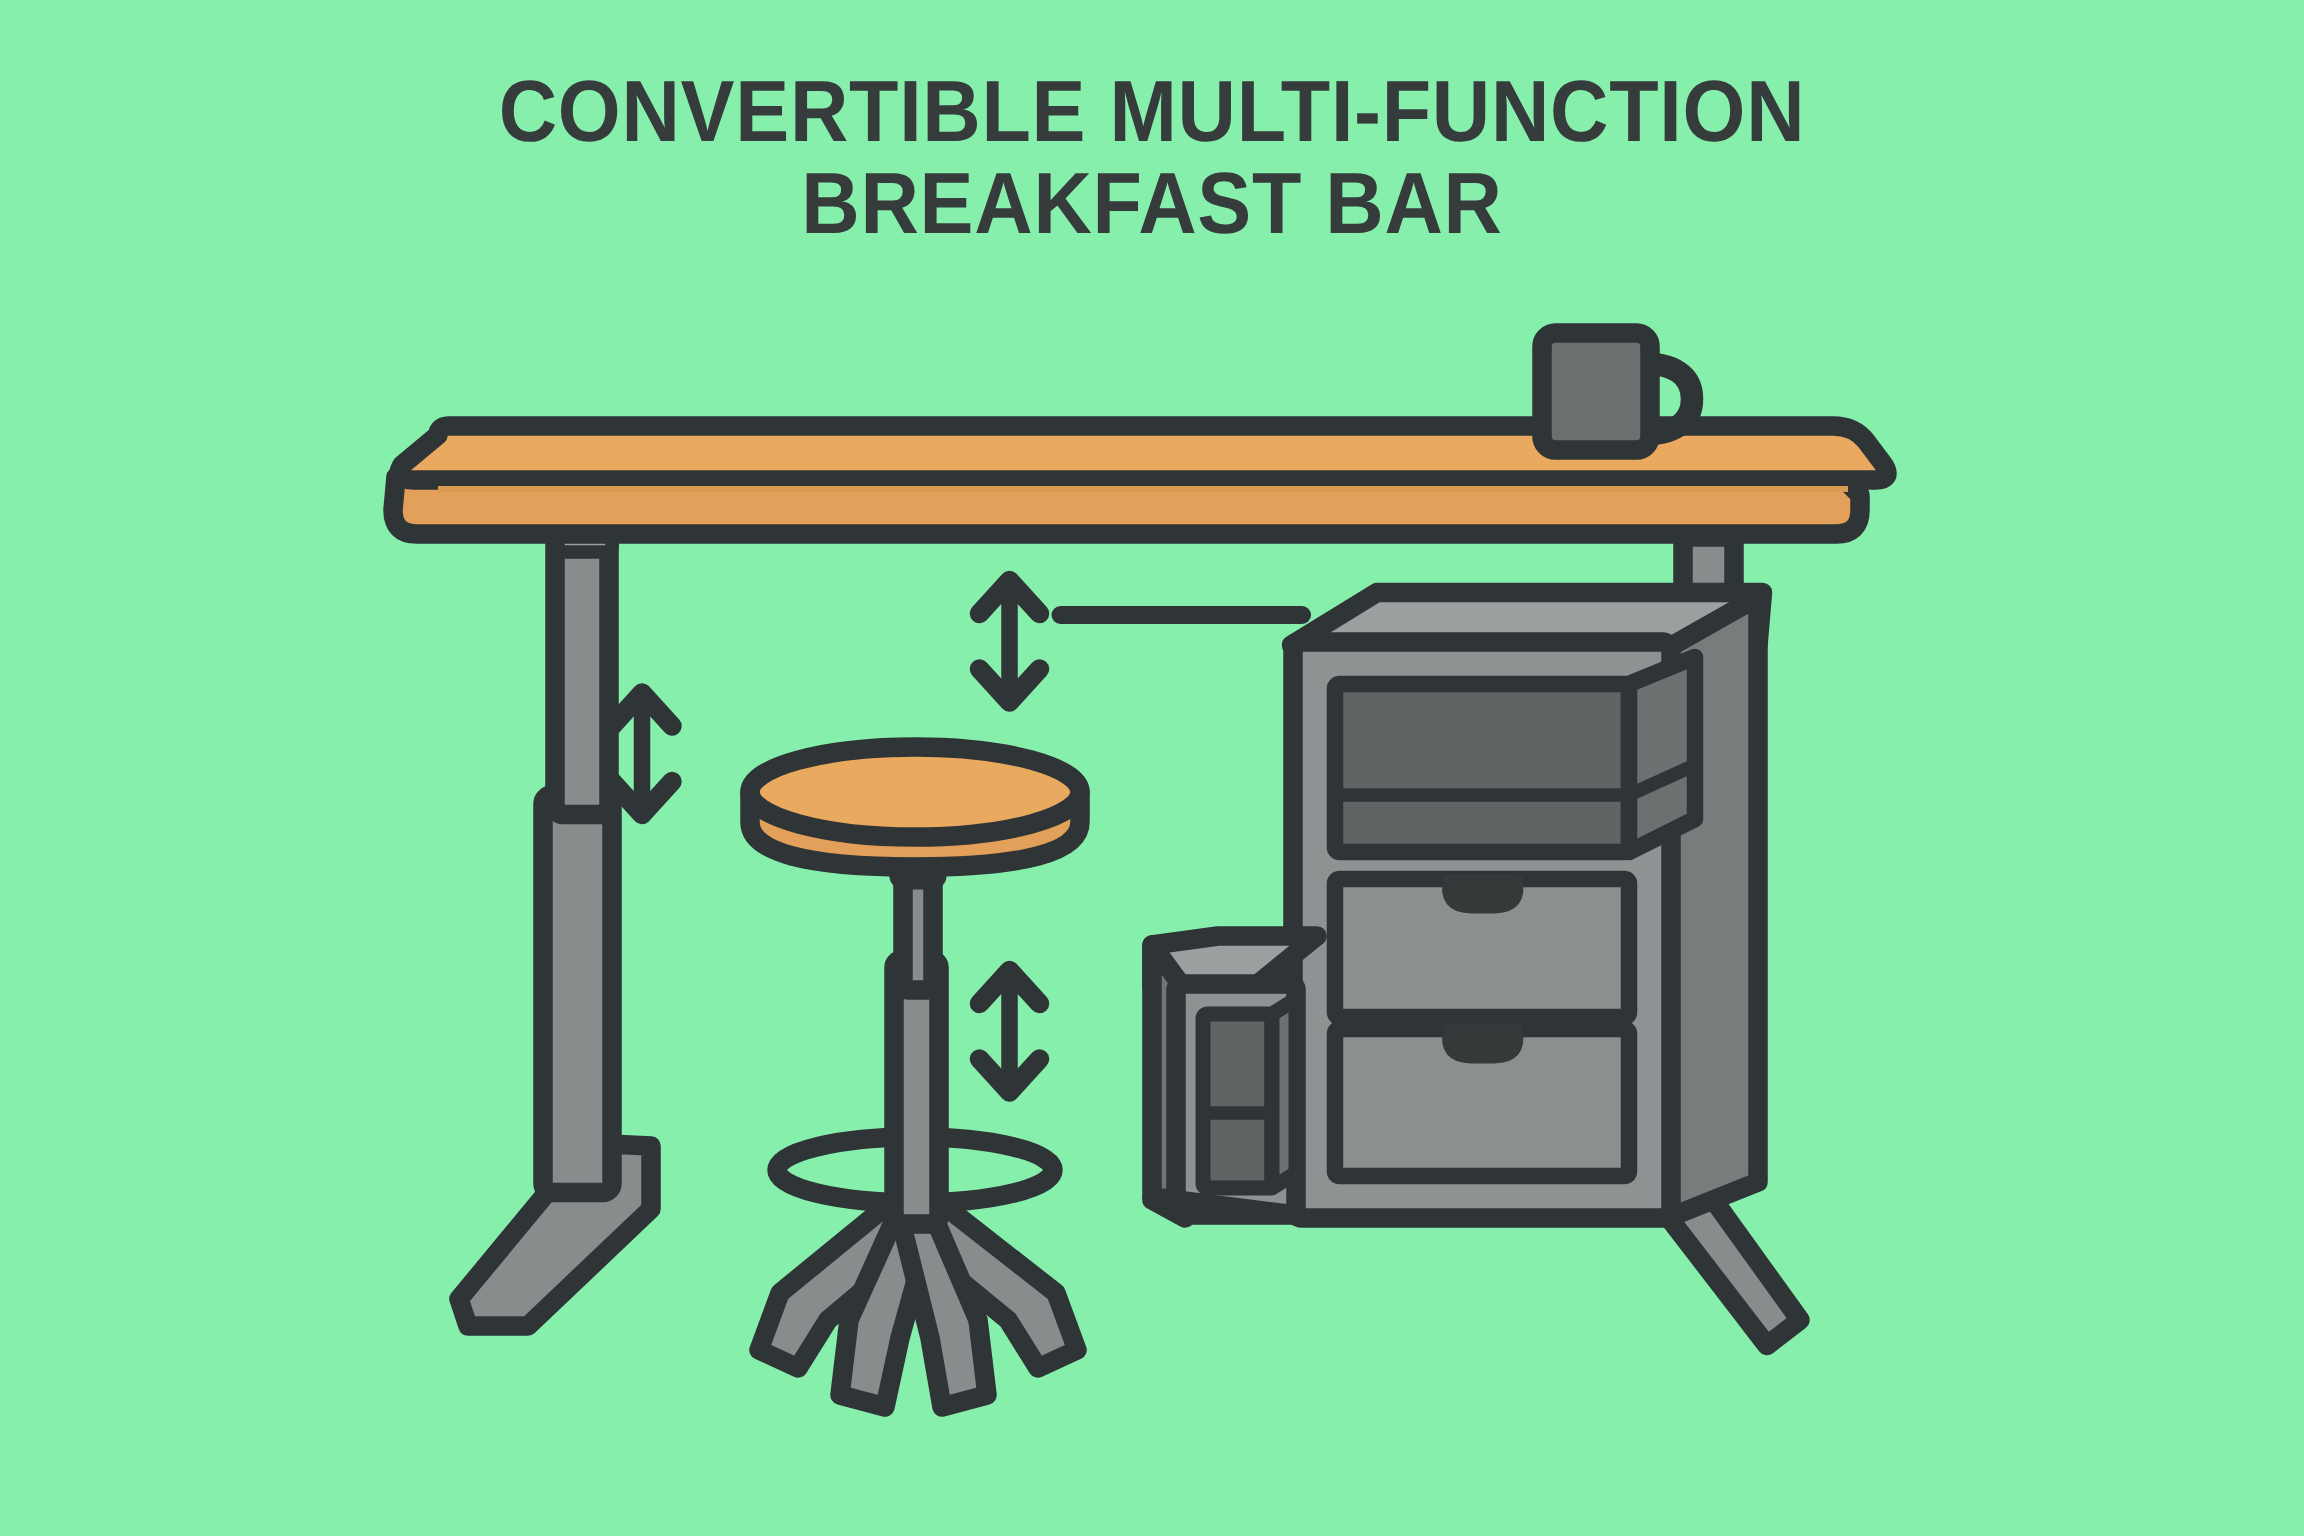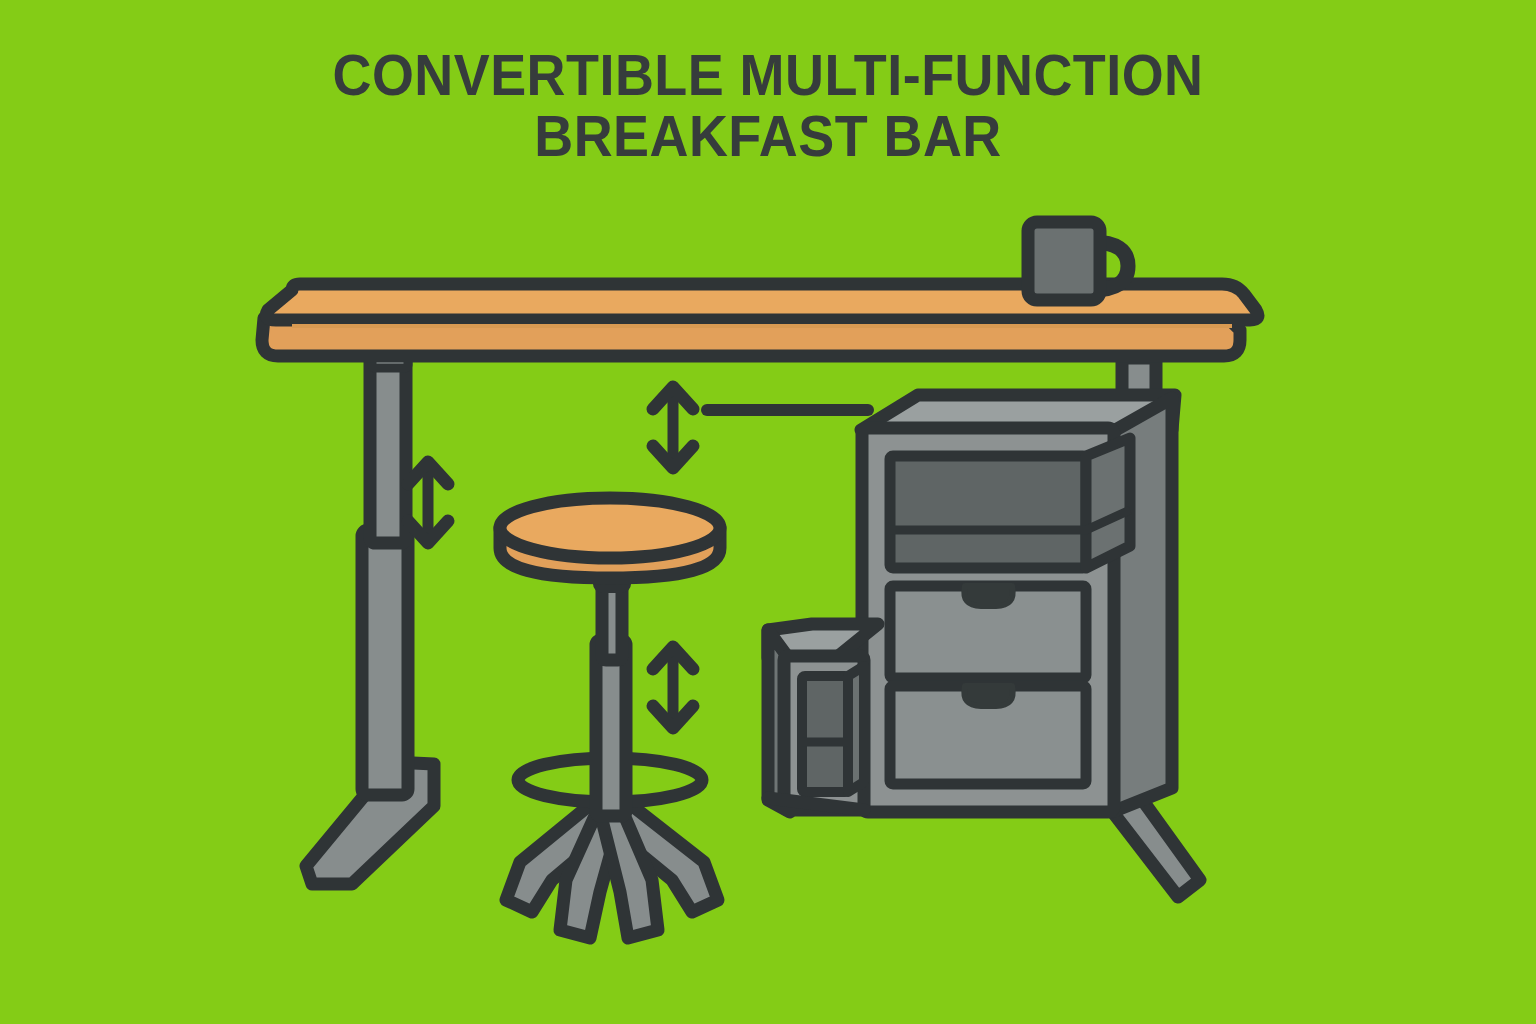--- a/index.html
+++ b/index.html
@@ -45,21 +45,21 @@
     top: 0;
     left: 0;
     width: 1536px;
     height: 1024px;
     display: block;
   }
 </style>
 </head>
 <body style="background: rgb(250, 235, 216);">
 
-<div id="poster" style="background: #84cc16;">
+<div id="poster" style="background: #86efac;">
 
   <div id="title-block">
     <span class="title-line">CONVERTIBLE MULTI-FUNCTION</span>
     <span class="title-line">BREAKFAST BAR</span>
   </div>
 
   <svg id="illustration" viewBox="0 0 1536 1024" xmlns="http://www.w3.org/2000/svg">
 
     <defs>
       <g id="dbl-arrow">

